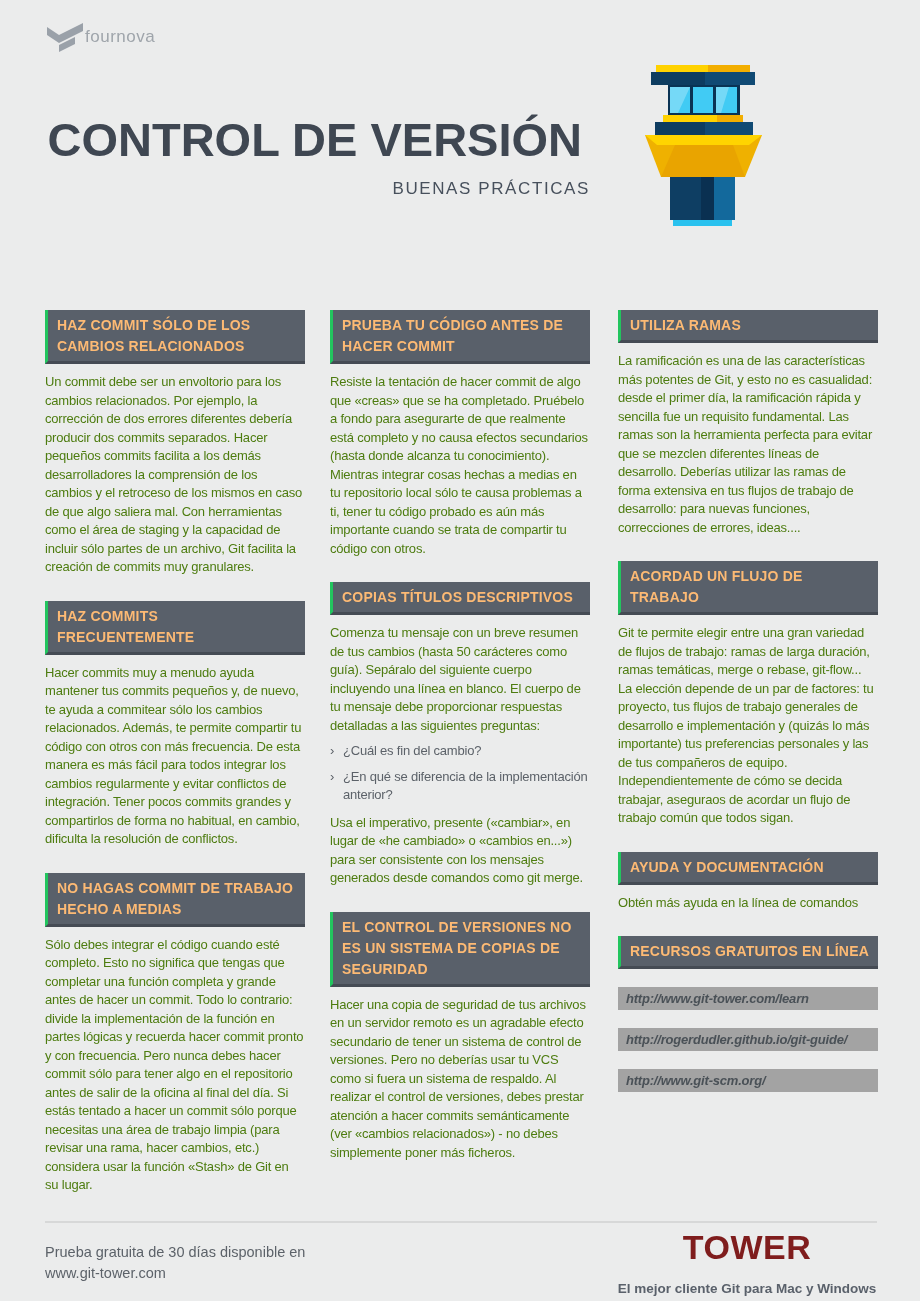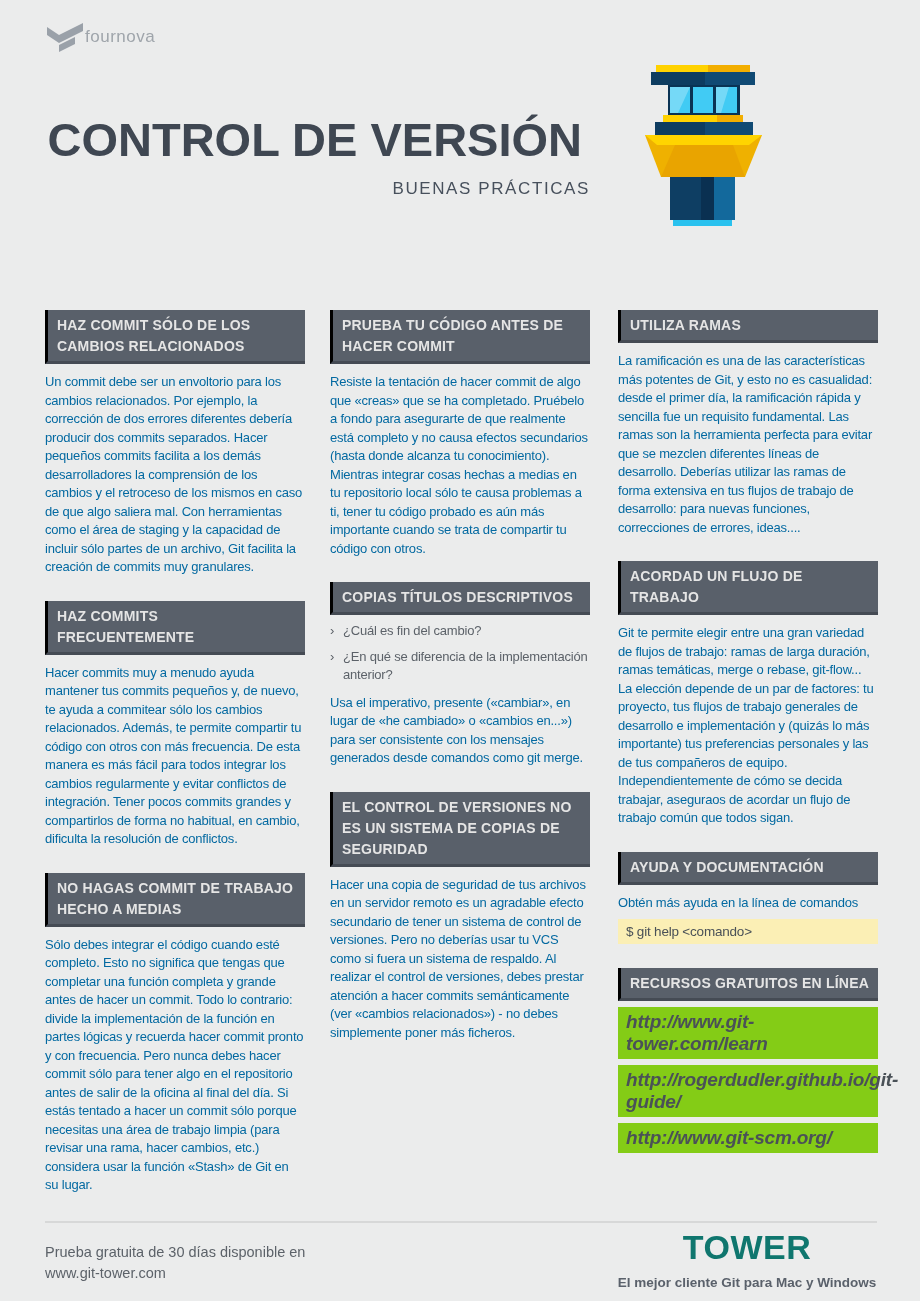--- a/index.html
+++ b/index.html
@@ -15,39 +15,39 @@
   .title-block h1{margin:8px;font-size:47px;font-weight:bold;color:#3f4752;letter-spacing:0;}
   .subtitle{margin-top:12px;font-size:17px;color:#47505c;letter-spacing:1.6px;font-weight:normal;}
 
   
   .tower{position:absolute;left:645px;top:64px;}
 
   
   .col{position:absolute;top:310px;width:260px;}
   .col1{left:45px;} .col2{left:330px;} .col3{left:618px;}
   .sec{margin-bottom:24px;}
-  .sec-head{background:#59606a;color:#e5e5e5;font-weight:bold;font-size:14px;line-height:1.5;
-            padding:5px 9px 4px;border-left:3px solid #000000;border-bottom:3px solid #454b54;
+  .sec-head{background:#59606a;color:#fdba74;font-weight:bold;font-size:14px;line-height:1.5;
+            padding:5px 9px 4px;border-left:3px solid #22c55e;border-bottom:3px solid #454b54;
             letter-spacing:.2px;}
-  .sec p{margin:9px 0 0;font-size:13px;line-height:18.5px;letter-spacing:-.2px;color:#0369a1;}
+  .sec p{margin:9px 0 0;font-size:13px;line-height:18.5px;letter-spacing:-.2px;color:#4d7c0f;}
   .bullet{display:flex;margin-top:7px;font-size:13px;line-height:18.5px;letter-spacing:-.2px;}
   .bullet .marker{width:13px;flex:none;}
   .code-line{margin-top:7px;background:#fbefb5;color:#4a5157;font-size:13.5px;
              padding:5px 8px;letter-spacing:-.2px;}
-  .link-bar{margin-top:6px;background:#84cc16;color:#4a5157;font-size:19px;font-style:italic;
+  .link-bar{margin-top:18px;background:#a3a3a3;color:#4a5157;font-size:13px;font-style:italic;
             font-weight:bold;padding:4px 8px;letter-spacing:-.2px;cursor:pointer;}
   .res-sec .sec-head{margin-bottom:0;}
   .mt-lg{margin-top:18px;}
 
   
   .divider{position:absolute;left:45px;right:43px;top:1221px;height:2px;background:#d7d8d8;}
   .trial{position:absolute;left:45px;top:1242px;font-size:14.5px;line-height:21px;color:#5c6269;}
   .tower-brand{position:absolute;right:42px;top:1230px;width:262px;text-align:center;}
-  .tower-brand .word{font-size:34px;font-weight:bold;color:#0f766e;letter-spacing:.5px;line-height:1;}
-  .tower-brand .tagline{margin-top:11px;font-size:13.5px;font-weight:bold;color:#5a616b;}
+  .tower-brand .word{font-size:34px;font-weight:bold;color:#7f1d1d;letter-spacing:.5px;line-height:1;}
+  .tower-brand .tagline{margin-top:17px;font-size:13.5px;font-weight:bold;color:#5a616b;}
 </style>
 </head>
 <body>
 
 <div class="page">
 
   <div class="brand">
     <svg class="brand-icon" width="40" height="33" viewBox="0 0 40 33">
       <polygon points="2,7 14,15 38,3 38,11 14,23 2,15" fill="#9aa1a9"></polygon>
       <polygon points="14,25 30,17 30,24 14,32" fill="#9aa1a9"></polygon>
@@ -99,20 +99,21 @@
     </div>
   </div>
 
   <div class="col col2">
     <div class="sec">
       <div class="sec-head">PRUEBA TU CÓDIGO ANTES DE HACER COMMIT</div>
       <p>Resiste la tentación de hacer commit de algo que «creas» que se ha completado. Pruébelo a fondo para asegurarte de que realmente está completo y no causa efectos secundarios (hasta donde alcanza tu conocimiento). Mientras integrar cosas hechas a medias en tu repositorio local sólo te causa problemas a ti, tener tu código probado es aún más importante cuando se trata de compartir tu código con otros.</p>
     </div>
     <div class="sec">
       <div class="sec-head">COPIAS TÍTULOS DESCRIPTIVOS</div>
+      <p>Comenza tu mensaje con un breve resumen de tus cambios (hasta 50 carácteres como guía). Sepáralo del siguiente cuerpo incluyendo una línea en blanco. El cuerpo de tu mensaje debe proporcionar respuestas detalladas a las siguientes preguntas:</p>
       <div class="bullet">
         <span class="marker">›</span>
         <span>¿Cuál es fin del cambio?</span>
       </div>
       <div class="bullet">
         <span class="marker">›</span>
         <span>¿En qué se diferencia de la implementación anterior?</span>
       </div>
       <p>Usa el imperativo, presente («cambiar», en lugar de «he cambiado» o «cambios en...») para ser consistente con los mensajes generados desde comandos como git merge.</p>
     </div>
@@ -127,21 +128,20 @@
       <div class="sec-head">UTILIZA RAMAS</div>
       <p>La ramificación es una de las características más potentes de Git, y esto no es casualidad: desde el primer día, la ramificación rápida y sencilla fue un requisito fundamental. Las ramas son la herramienta perfecta para evitar que se mezclen diferentes líneas de desarrollo. Deberías utilizar las ramas de forma extensiva en tus flujos de trabajo de desarrollo: para nuevas funciones, correcciones de errores, ideas....</p>
     </div>
     <div class="sec">
       <div class="sec-head">ACORDAD UN FLUJO DE TRABAJO</div>
       <p>Git te permite elegir entre una gran variedad de flujos de trabajo: ramas de larga duración, ramas temáticas, merge o rebase, git-flow... La elección depende de un par de factores: tu proyecto, tus flujos de trabajo generales de desarrollo e implementación y (quizás lo más importante) tus preferencias personales y las de tus compañeros de equipo. Independientemente de cómo se decida trabajar, aseguraos de acordar un flujo de trabajo común que todos sigan.</p>
     </div>
     <div class="sec">
       <div class="sec-head">AYUDA Y DOCUMENTACIÓN</div>
       <p>Obtén más ayuda en la línea de comandos</p>
-      <div class="code-line">$ git help &lt;comando&gt;</div>
     </div>
     <div class="sec res-sec mt-lg">
       <div class="sec-head">RECURSOS GRATUITOS EN LÍNEA</div>
       <div class="link-bar">http://www.git-tower.com/learn</div>
       <div class="link-bar">http://rogerdudler.github.io/git-guide/</div>
       <div class="link-bar">http://www.git-scm.org/</div>
     </div>
   </div>
 
   <div class="divider"></div>

